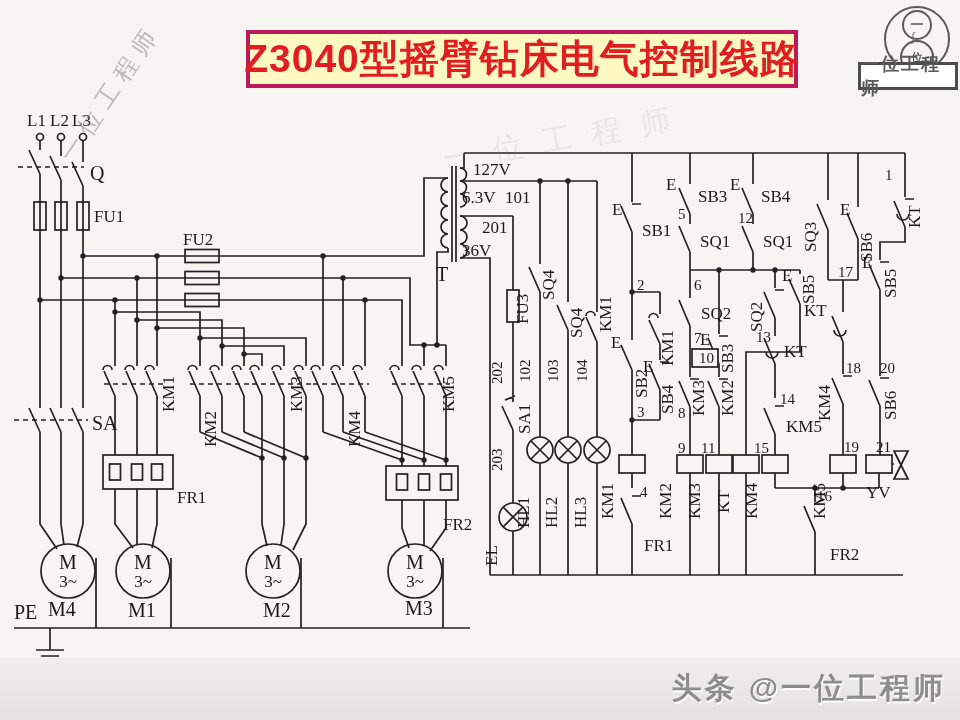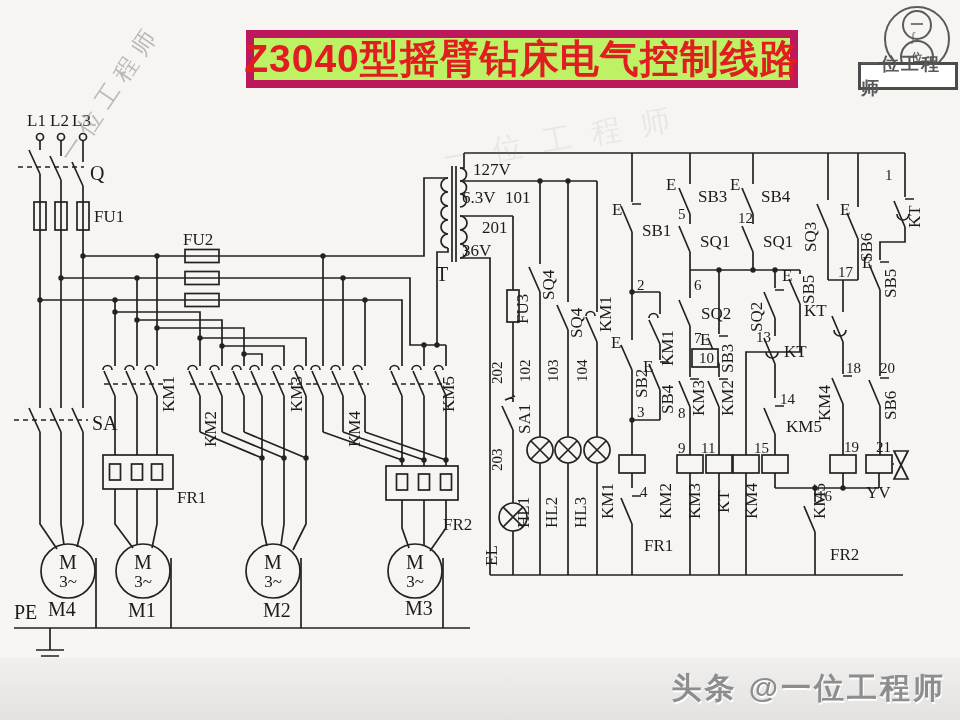--- a/index.html
+++ b/index.html
@@ -1,19 +1,19 @@
 <!DOCTYPE html>
 <html><head>
 <meta charset="utf-8">
 <style>
   html,body{margin:0;padding:0;}
   .page{position:relative;width:960px;height:720px;background:#f6f5f1;overflow:hidden;
         font-family:"Liberation Serif", serif;}
   .title-banner{position:absolute;left:246px;top:30px;width:552px;height:58px;
-        background:#bef264;border:8px solid #be185d;box-sizing:border-box;
+        background:#fef9c3;border:4px solid #be185d;box-sizing:border-box;
         display:flex;align-items:center;justify-content:center;
         color:#e01d20;font-size:39px;font-weight:bold;letter-spacing:1px;
         font-family:"Liberation Sans", sans-serif;white-space:nowrap;}
   .watermark{position:absolute;color:#8a8a8a;opacity:.55;font-size:24px;letter-spacing:8px;
         font-family:"Liberation Sans", sans-serif;transform-origin:left top;pointer-events:none;}
   .wm1{left:52px;top:150px;transform:rotate(-56deg);}
   .wm2{left:440px;top:140px;transform:rotate(-10deg);opacity:.12;font-size:30px;letter-spacing:20px;}
   .logo{position:absolute;left:852px;top:2px;width:108px;height:94px;}
   .logo .big-circle{position:absolute;left:32px;top:4px;width:62px;height:62px;border:2.5px solid #5a5a5a;border-radius:50%;}
   .logo .c-top{position:absolute;left:50px;top:8px;width:26px;height:26px;border:2px solid #5a5a5a;border-radius:50%;

